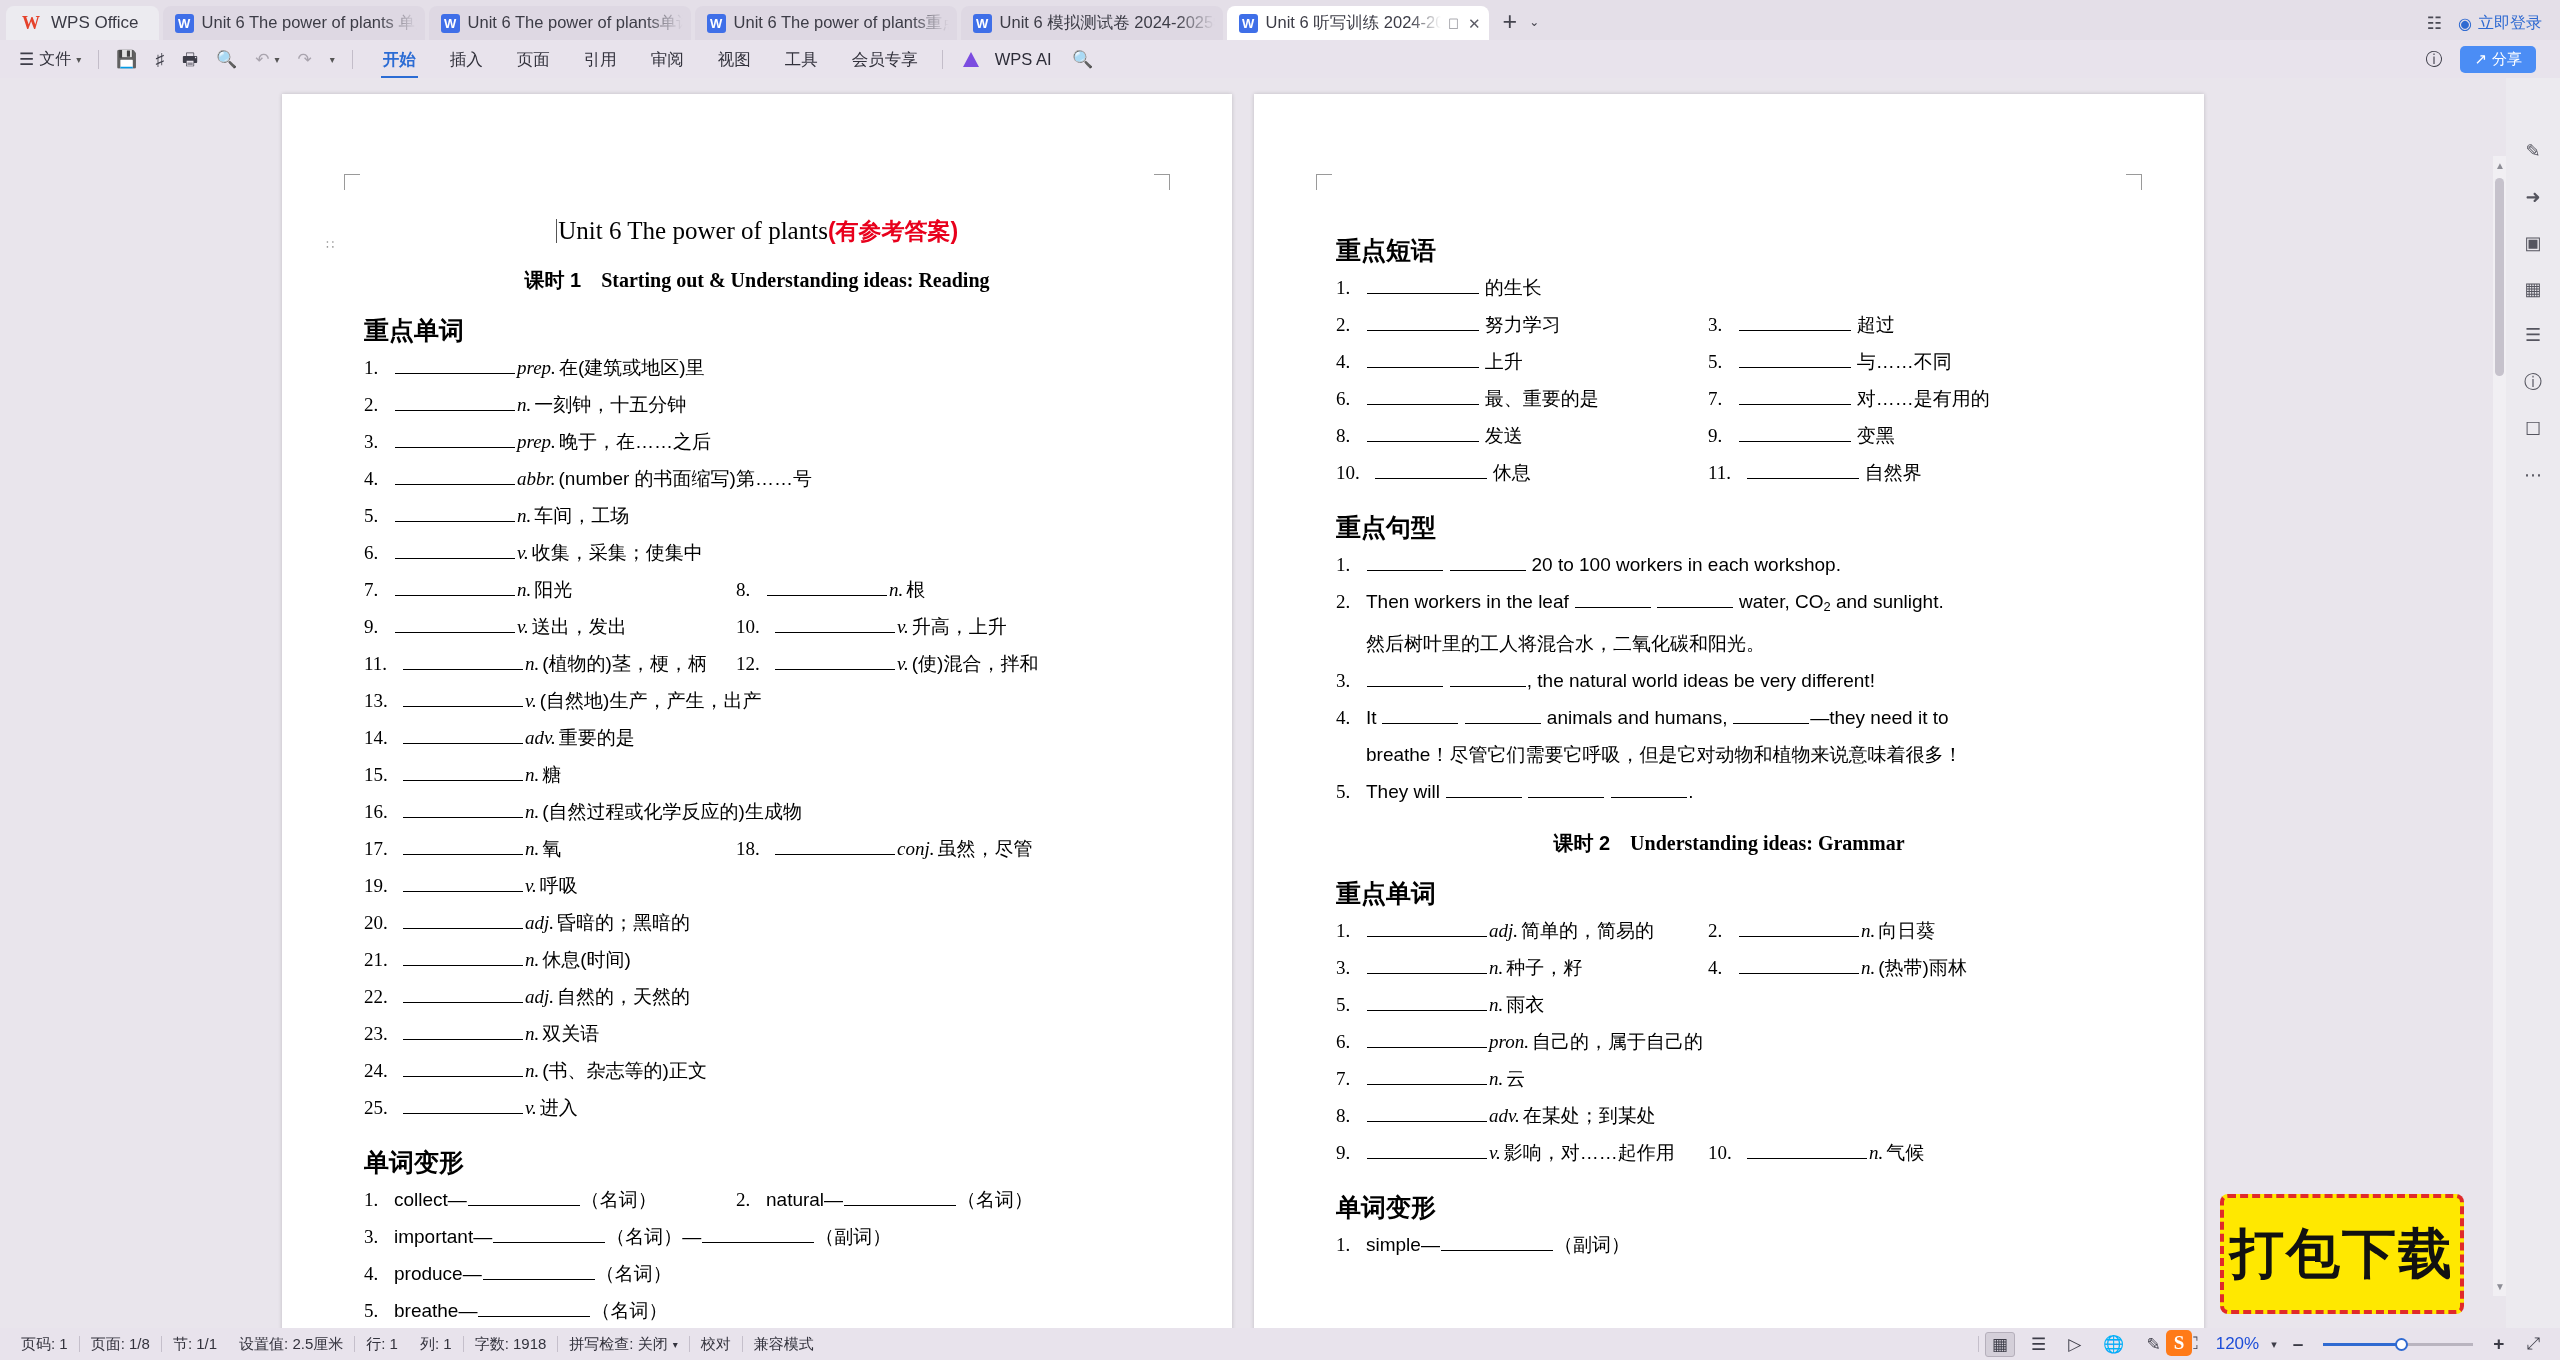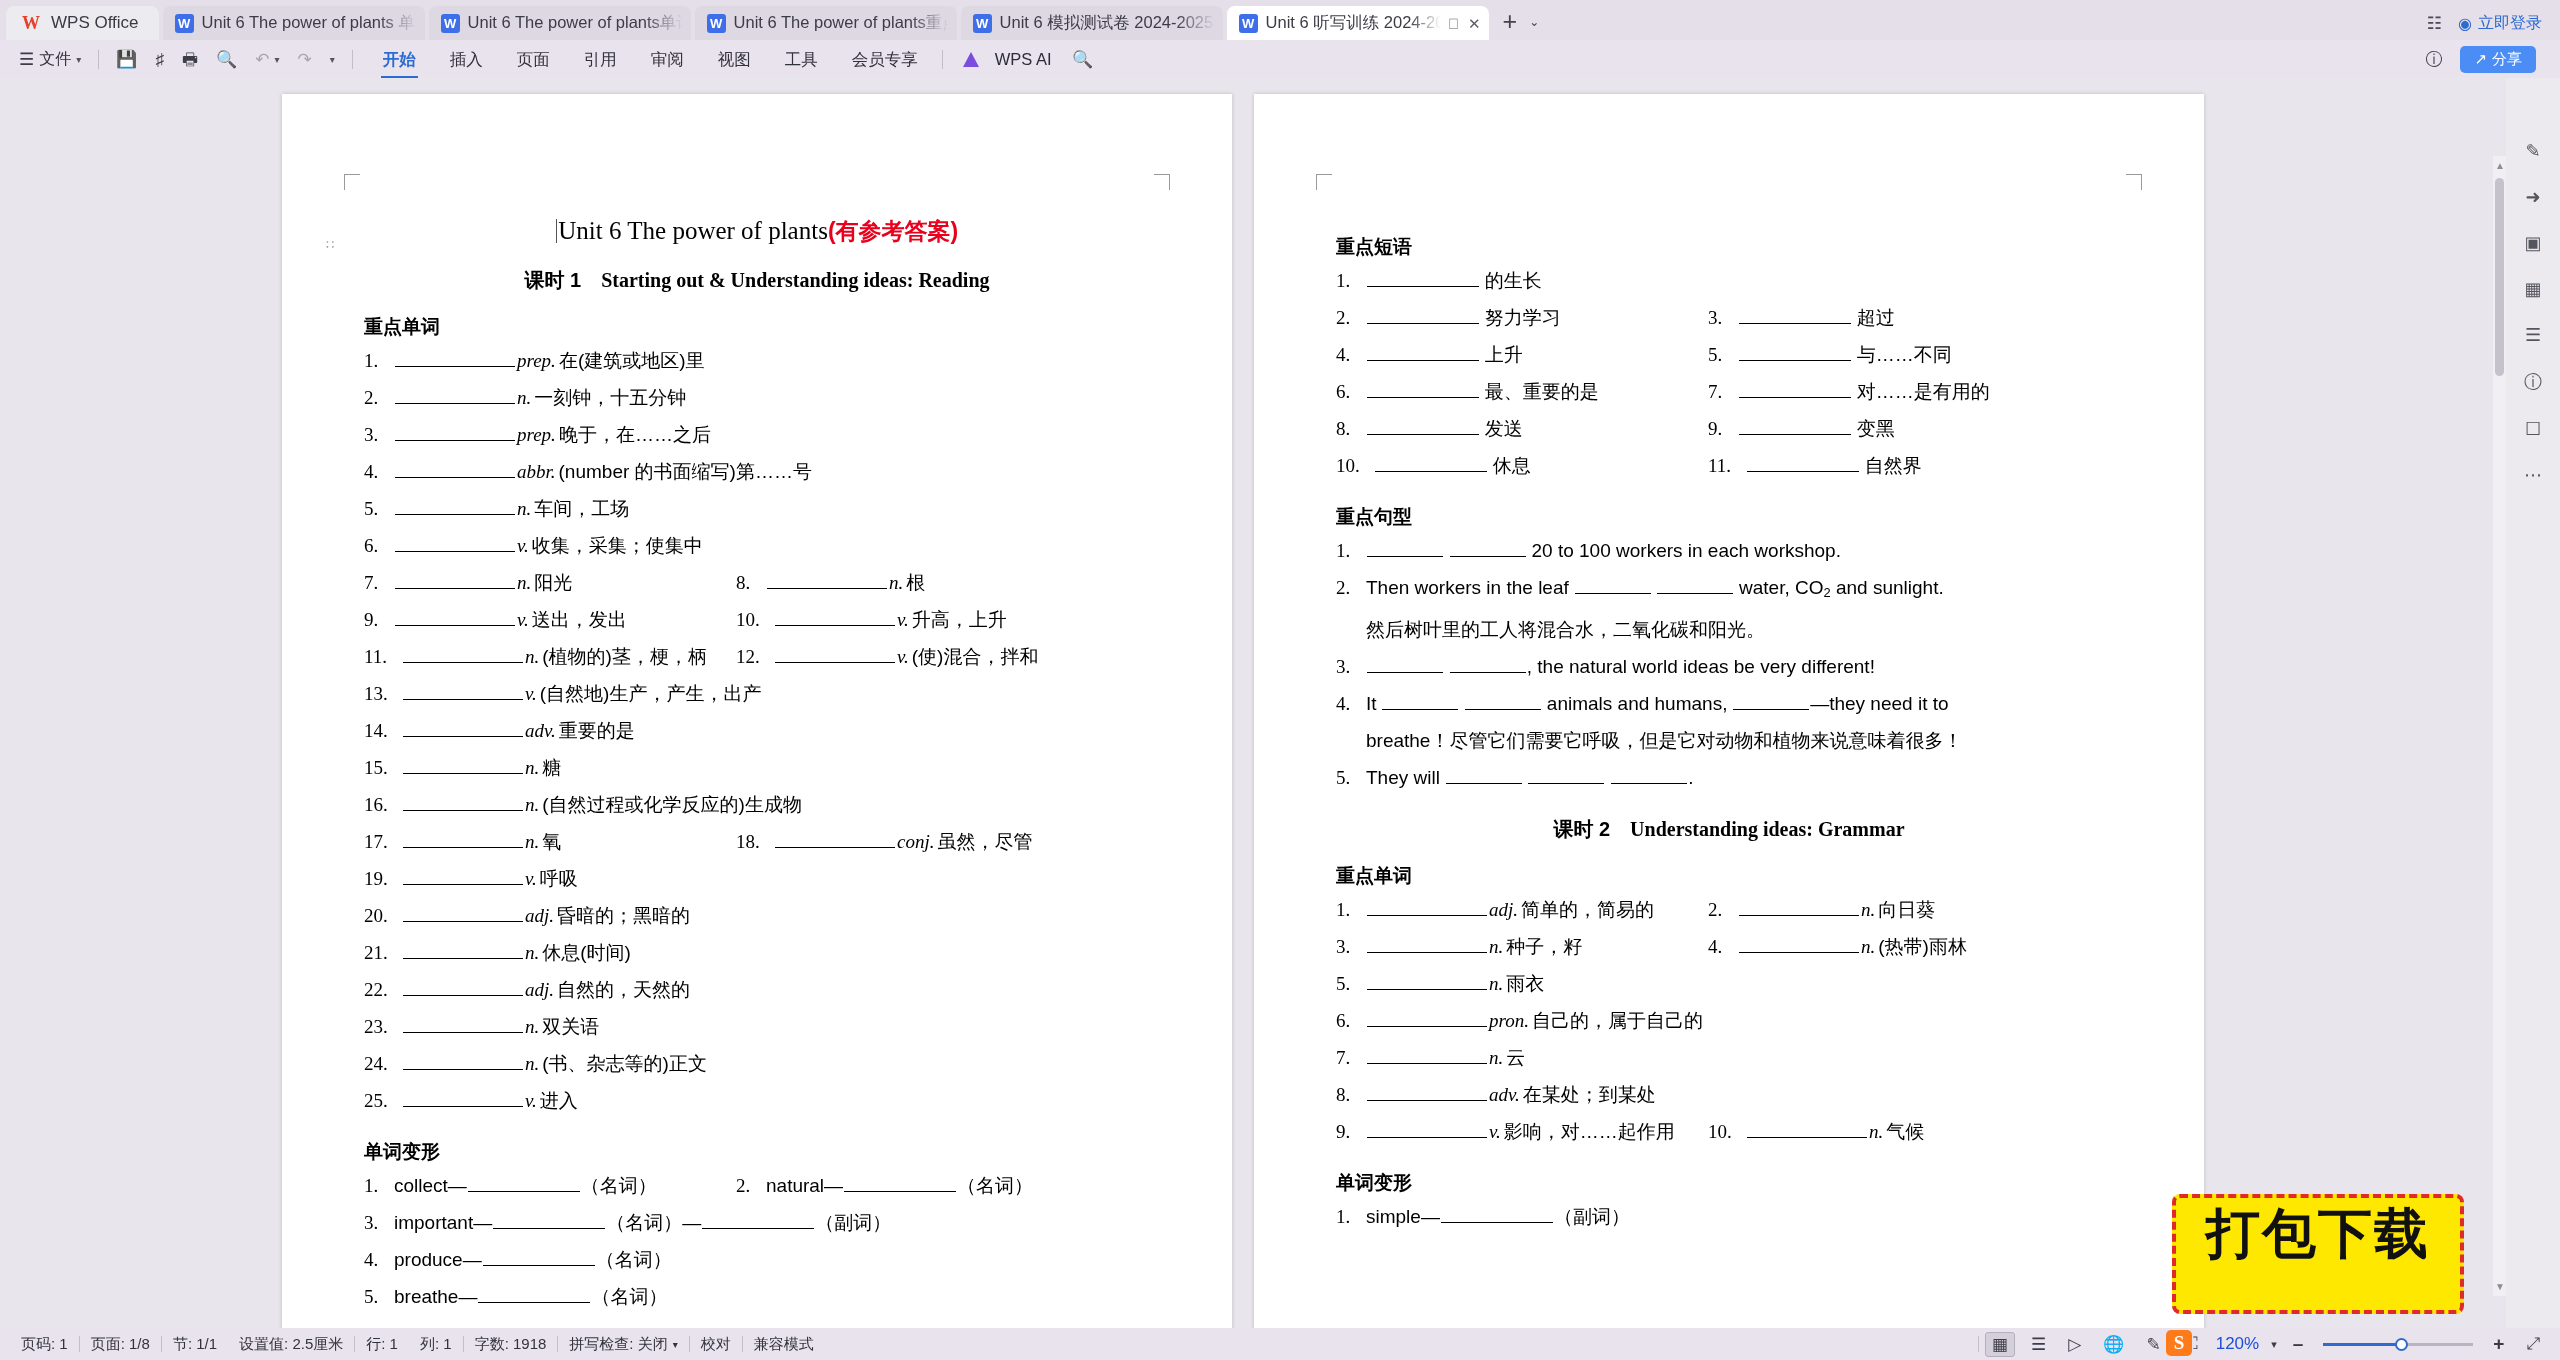--- a/index.html
+++ b/index.html
@@ -140,21 +140,21 @@
     display: inline-block; width: 1.5px; height: 24px; background: #555;
     vertical-align: -4px; margin-right: 1px;
   }
   .ans-red { color: #e8001c; font-weight: bold; font-family: "Liberation Sans", sans-serif; font-size: 23px; }
   .lesson-head {
     text-align: center; font-weight: bold; font-size: 20px; margin-top: 20px;
   }
   .lesson-head .cn { font-family: "Liberation Sans", sans-serif; }
   .sec-head {
     font-family: "Liberation Sans", sans-serif; font-weight: bold;
-    font-size: 19px; margin-top: 20px; margin-bottom: 2px;
+    font-size: 25px; margin-top: 20px; margin-bottom: 2px;
   }
   .row {
     display: flex; font-size: 19px; line-height: 37px;
     align-items: baseline;
   }
   .cell { display: flex; align-items: baseline; white-space: nowrap; }
   .cell.c1 { width: 372px; }
   .cell.c1w { width: 100%; }
   .cell.p1 { width: 372px; }
   .num { min-width: 30px; }
@@ -208,23 +208,23 @@
   .zs-track { width: 150px; height: 3px; background: #b9b4bf; position: relative; }
   .zs-fill { position: absolute; left: 0; top: 0; height: 3px; width: 78px; background: #2f6ad1; }
   .zs-knob {
     position: absolute; left: 72px; top: -5px; width: 13px; height: 13px;
     border-radius: 50%; background: #fff; border: 2.5px solid #2f6ad1;
   }
   .minus, .plus { font-size: 19px; color: #3a3a45; padding: 0 10px; font-weight: bold;}
   
   .dl-overlay {
     position: absolute; right: 96px; bottom: 46px;
-    width: 292px; height: 120px;
+    width: 244px; height: 120px;
     background: #ffe800; border: 4px dashed #e02a2a; border-radius: 8px;
-    display: flex; align-items: flex-start; justify-content: center;
+    display: flex; align-items: center; justify-content: center;
   }
   .dl-text {
     font-family: "Liberation Sans", sans-serif; font-weight: bold;
     font-size: 54px; color: #111; letter-spacing: 2px;
   }
   .s-badge {
     position: absolute; right: 368px; bottom: 4px;
     width: 26px; height: 26px; border-radius: 5px; background: #ff7a18;
     color: #fff; font-size: 19px; font-weight: bold;
     display: flex; align-items: center; justify-content: center;

